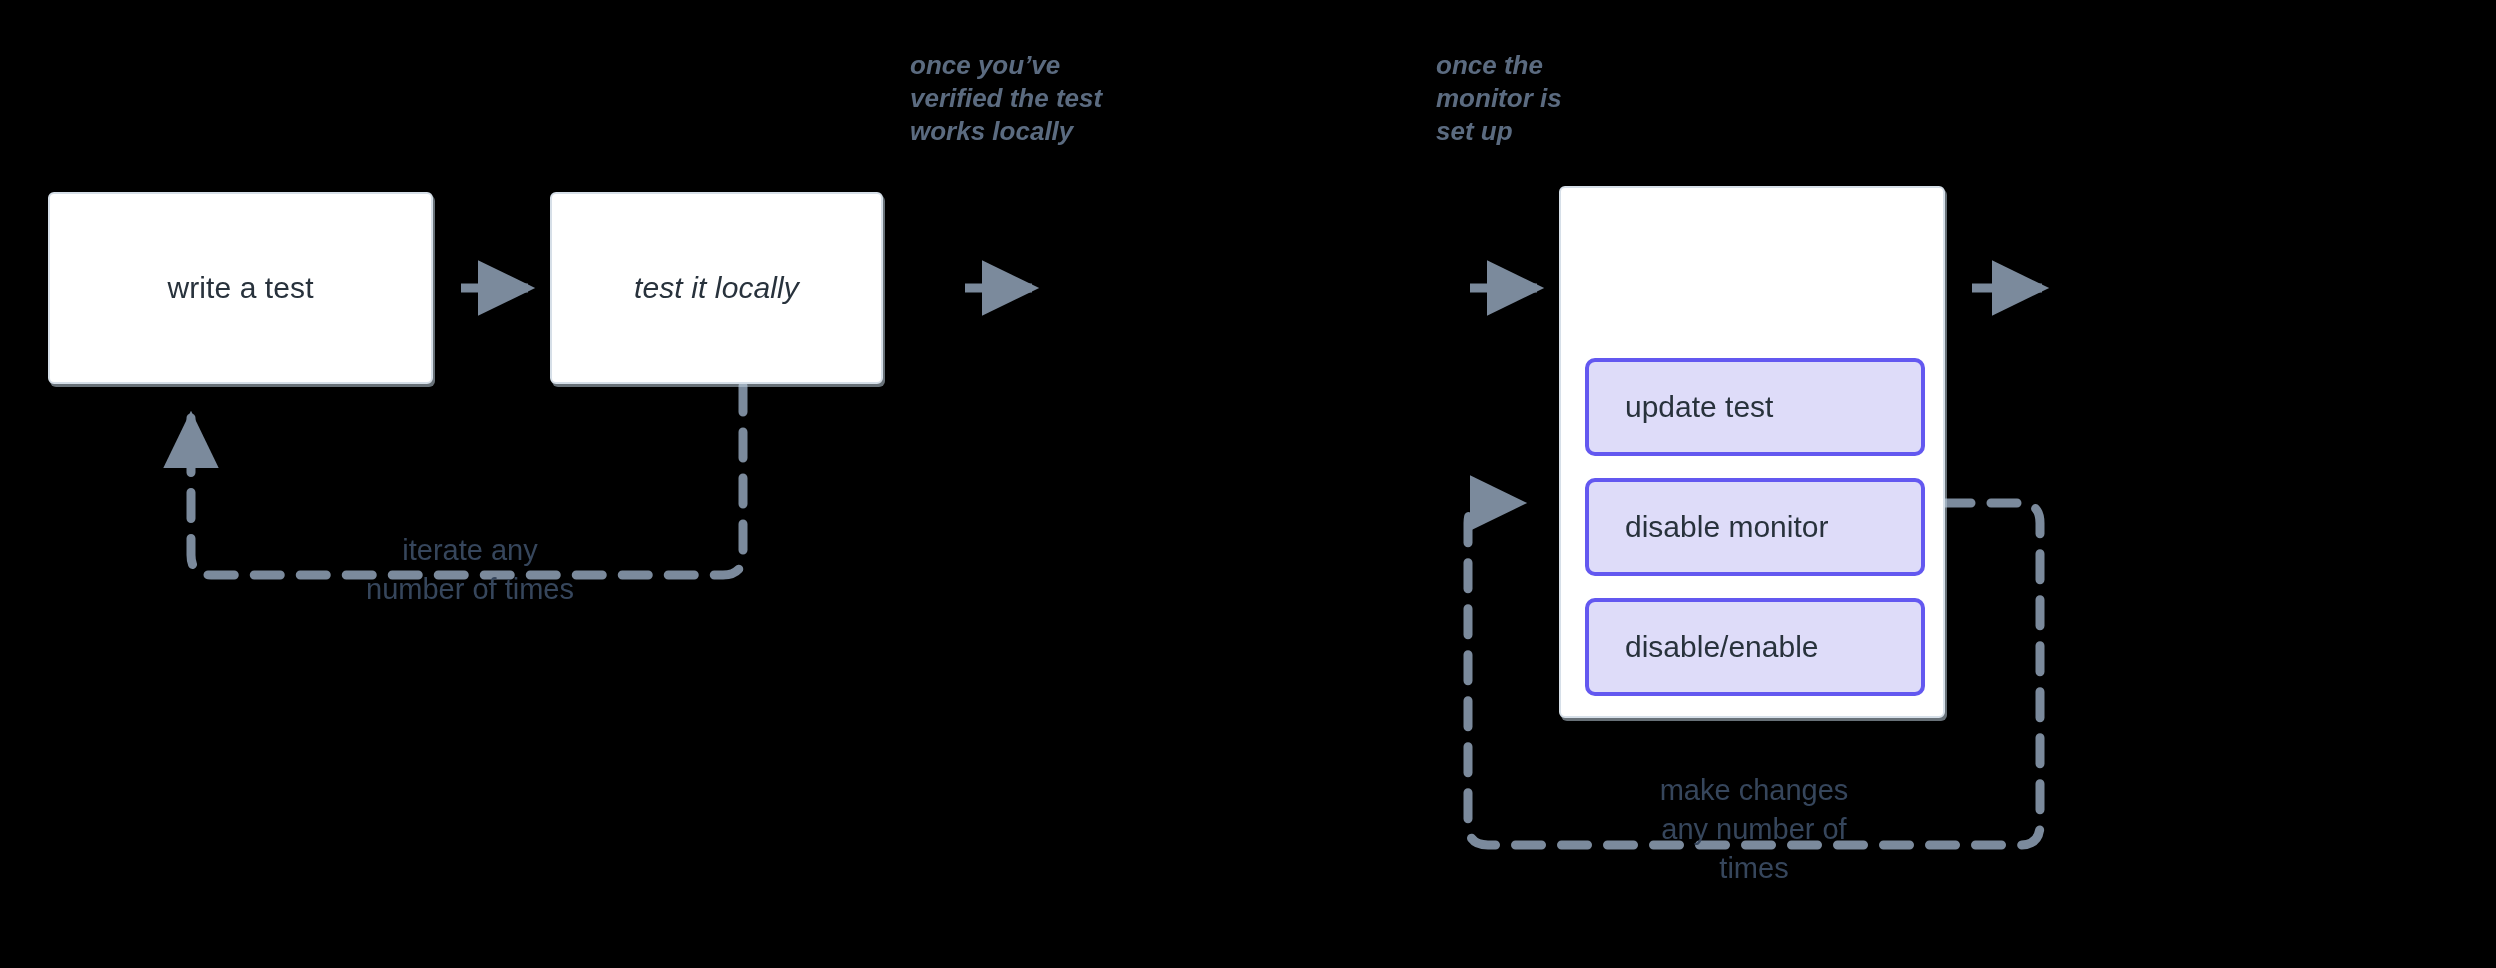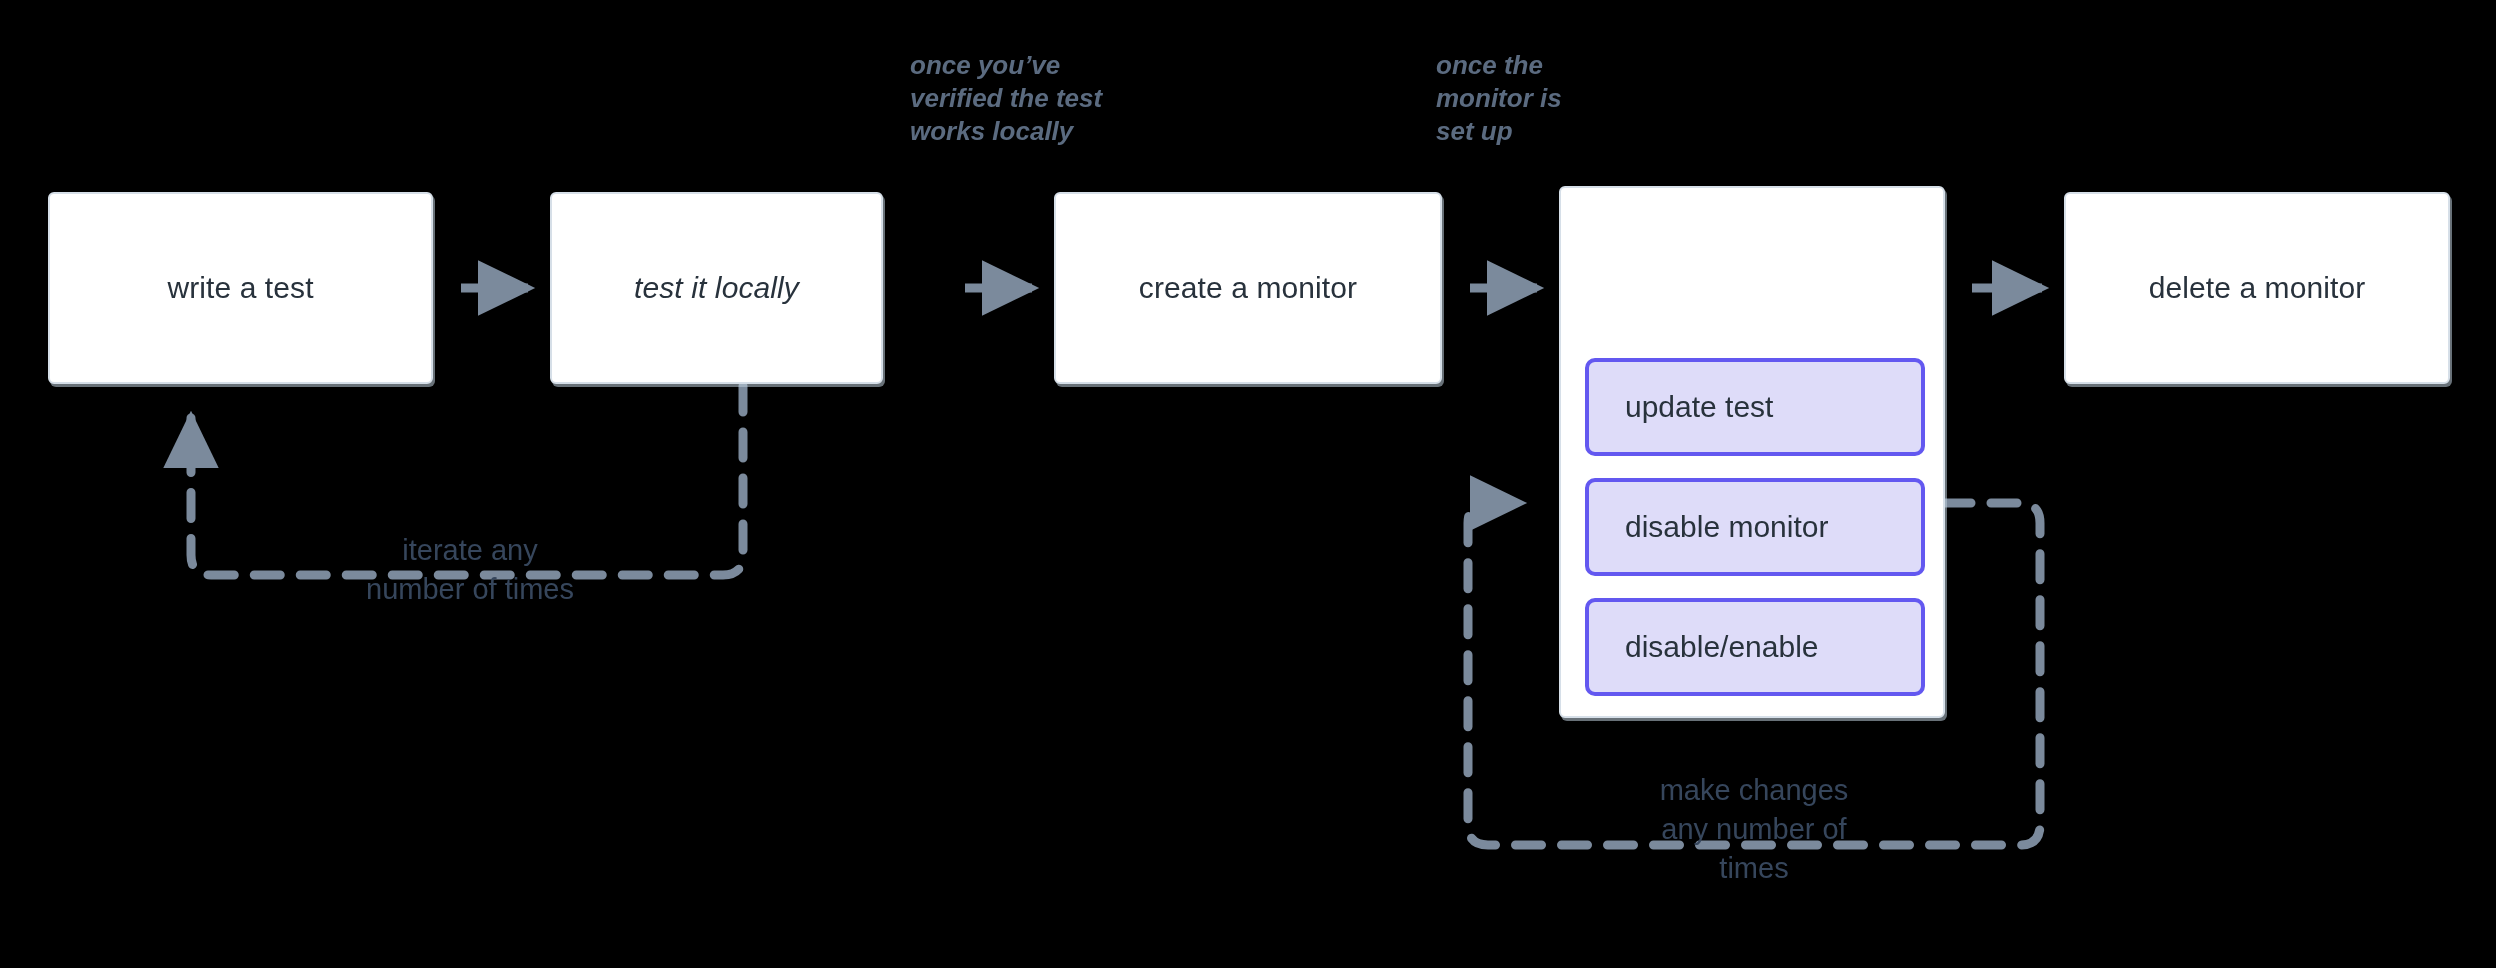--- a/index.html
+++ b/index.html
@@ -120,42 +120,36 @@
   </svg>
 
   <div class="node step-node" style="left:48px; top:192px; width:385px; height:192px;">
     <div class="node-label">write a test</div>
   </div>
 
   <div class="node step-node" style="left:550px; top:192px; width:333px; height:192px;font-style:italic;">
     <div class="node-label">test it locally</div>
   </div>
 
-  <div class="node step-node" style="left:1054px; top:192px; width:388px; height:192px;">
-    <div class="node-label">create a monitor</div>
-  </div>
 
   <div class="node panel-node" style="left:1559px; top:186px; width:386px; height:532px;">
 
     <div class="subnode" style="left:24px; top:170px; width:340px; height:98px;">
       <span class="subnode-label">update test</span>
     </div>
 
     <div class="subnode" style="left:24px; top:290px; width:340px; height:98px;">
       <span class="subnode-label">disable monitor</span>
     </div>
 
     <div class="subnode" style="left:24px; top:410px; width:340px; height:98px;">
       <span class="subnode-label">disable/enable</span>
     </div>
   </div>
 
-  <div class="node step-node" style="left:2064px; top:192px; width:386px; height:192px;">
-    <div class="node-label">delete a monitor</div>
-  </div>
 
   <div class="annot" style="left:910px; top:49px;">once you’ve
 verified the test
 works locally</div>
 
   <div class="annot" style="left:1436px; top:49px;">once the
 monitor is
 set up</div>
 
   <div class="loop-label" style="left:270px; top:531px; width:400px;">iterate any

